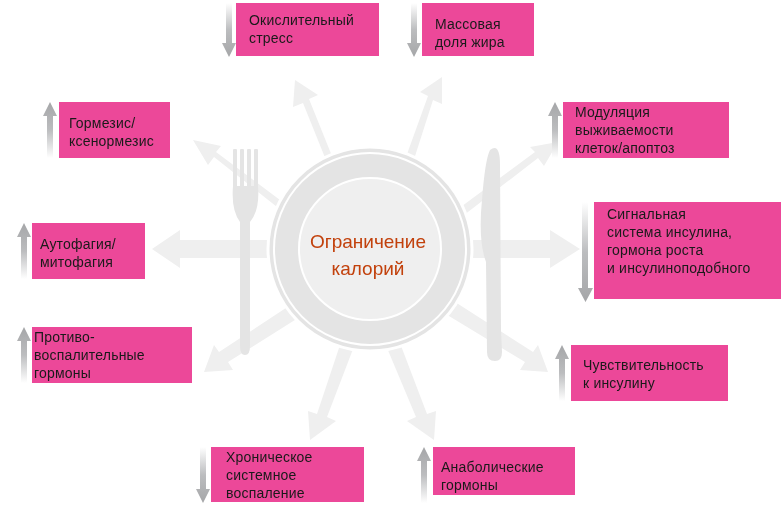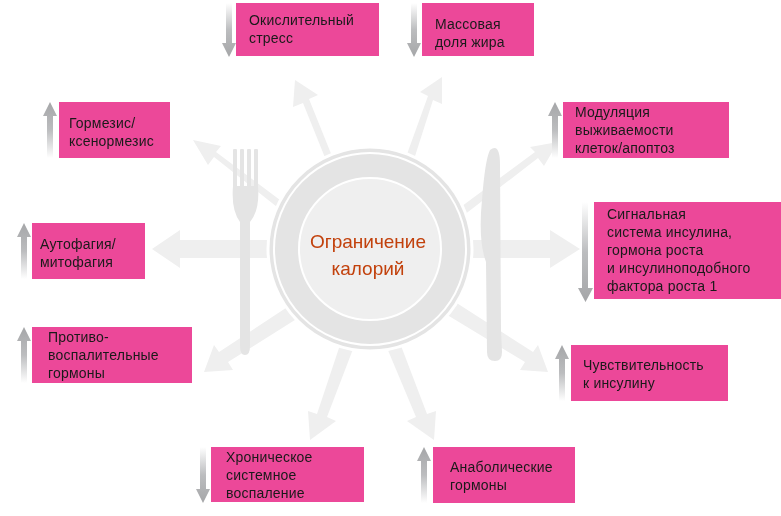--- a/index.html
+++ b/index.html
@@ -115,27 +115,26 @@
 </div>
 
 <svg class="ind" style="left:578px;top:202px" width="15" height="100">
     <polygon points="4,0 10,0 10,86 15,86 7.5,100 0,86 4,86" fill="url(#gDown)"></polygon>
   </svg>
 <div class="box" style="left:594px;top:202px;width:187px;height:97px;padding-left:13px;padding-top:3px">
   <span class="line">Сигнальная</span>
   <span class="line">система инсулина,</span>
   <span class="line">гормона роста</span>
   <span class="line">и инсулиноподобного</span>
-  <span class="line">фактора роста 1</span>
 </div>
 
 <svg class="ind" style="left:17px;top:327px" width="14" height="56">
     <polygon points="7,0 14,14 10,14 10,56 4,56 4,14 0,14" fill="url(#gUp)"></polygon>
   </svg>
-<div class="box" style="left:32px;top:327px;width:160px;height:56px;padding-left:16px;padding-top:1px">
+<div class="box" style="left:32px;top:327px;width:160px;height:56px;padding-left:2px;padding-top:1px">
   <span class="line">Противо-</span>
   <span class="line">воспалительные</span>
   <span class="line">гормоны</span>
 </div>
 
 <svg class="ind" style="left:555px;top:345px" width="14" height="56">
     <polygon points="7,0 14,14 10,14 10,56 4,56 4,14 0,14" fill="url(#gUp)"></polygon>
   </svg>
 <div class="box" style="left:571px;top:345px;width:157px;height:56px;padding-left:12px;padding-top:11px">
   <span class="line">Чувствительность</span>
@@ -147,21 +146,21 @@
   </svg>
 <div class="box" style="left:211px;top:447px;width:153px;height:55px;padding-left:15px;padding-top:1px">
   <span class="line">Хроническое</span>
   <span class="line">системное</span>
   <span class="line">воспаление</span>
 </div>
 
 <svg class="ind" style="left:417px;top:447px" width="14" height="56">
     <polygon points="7,0 14,14 10,14 10,56 4,56 4,14 0,14" fill="url(#gUp)"></polygon>
   </svg>
-<div class="box" style="left:433px;top:447px;width:142px;height:56px;padding-left:17px;padding-top:11px">
+<div class="box" style="left:433px;top:447px;width:142px;height:48px;padding-left:8px;padding-top:11px">
   <span class="line">Анаболические</span>
   <span class="line">гормоны</span>
 </div>
 
 <svg width="0" height="0" style="position:absolute">
   <defs>
     <linearGradient id="gUp2" x1="0" y1="1" x2="0" y2="0">
       <stop offset="0" stop-color="#ffffff"></stop>
         <stop offset="1" stop-color="#a5a6a8"></stop>
     </linearGradient>

